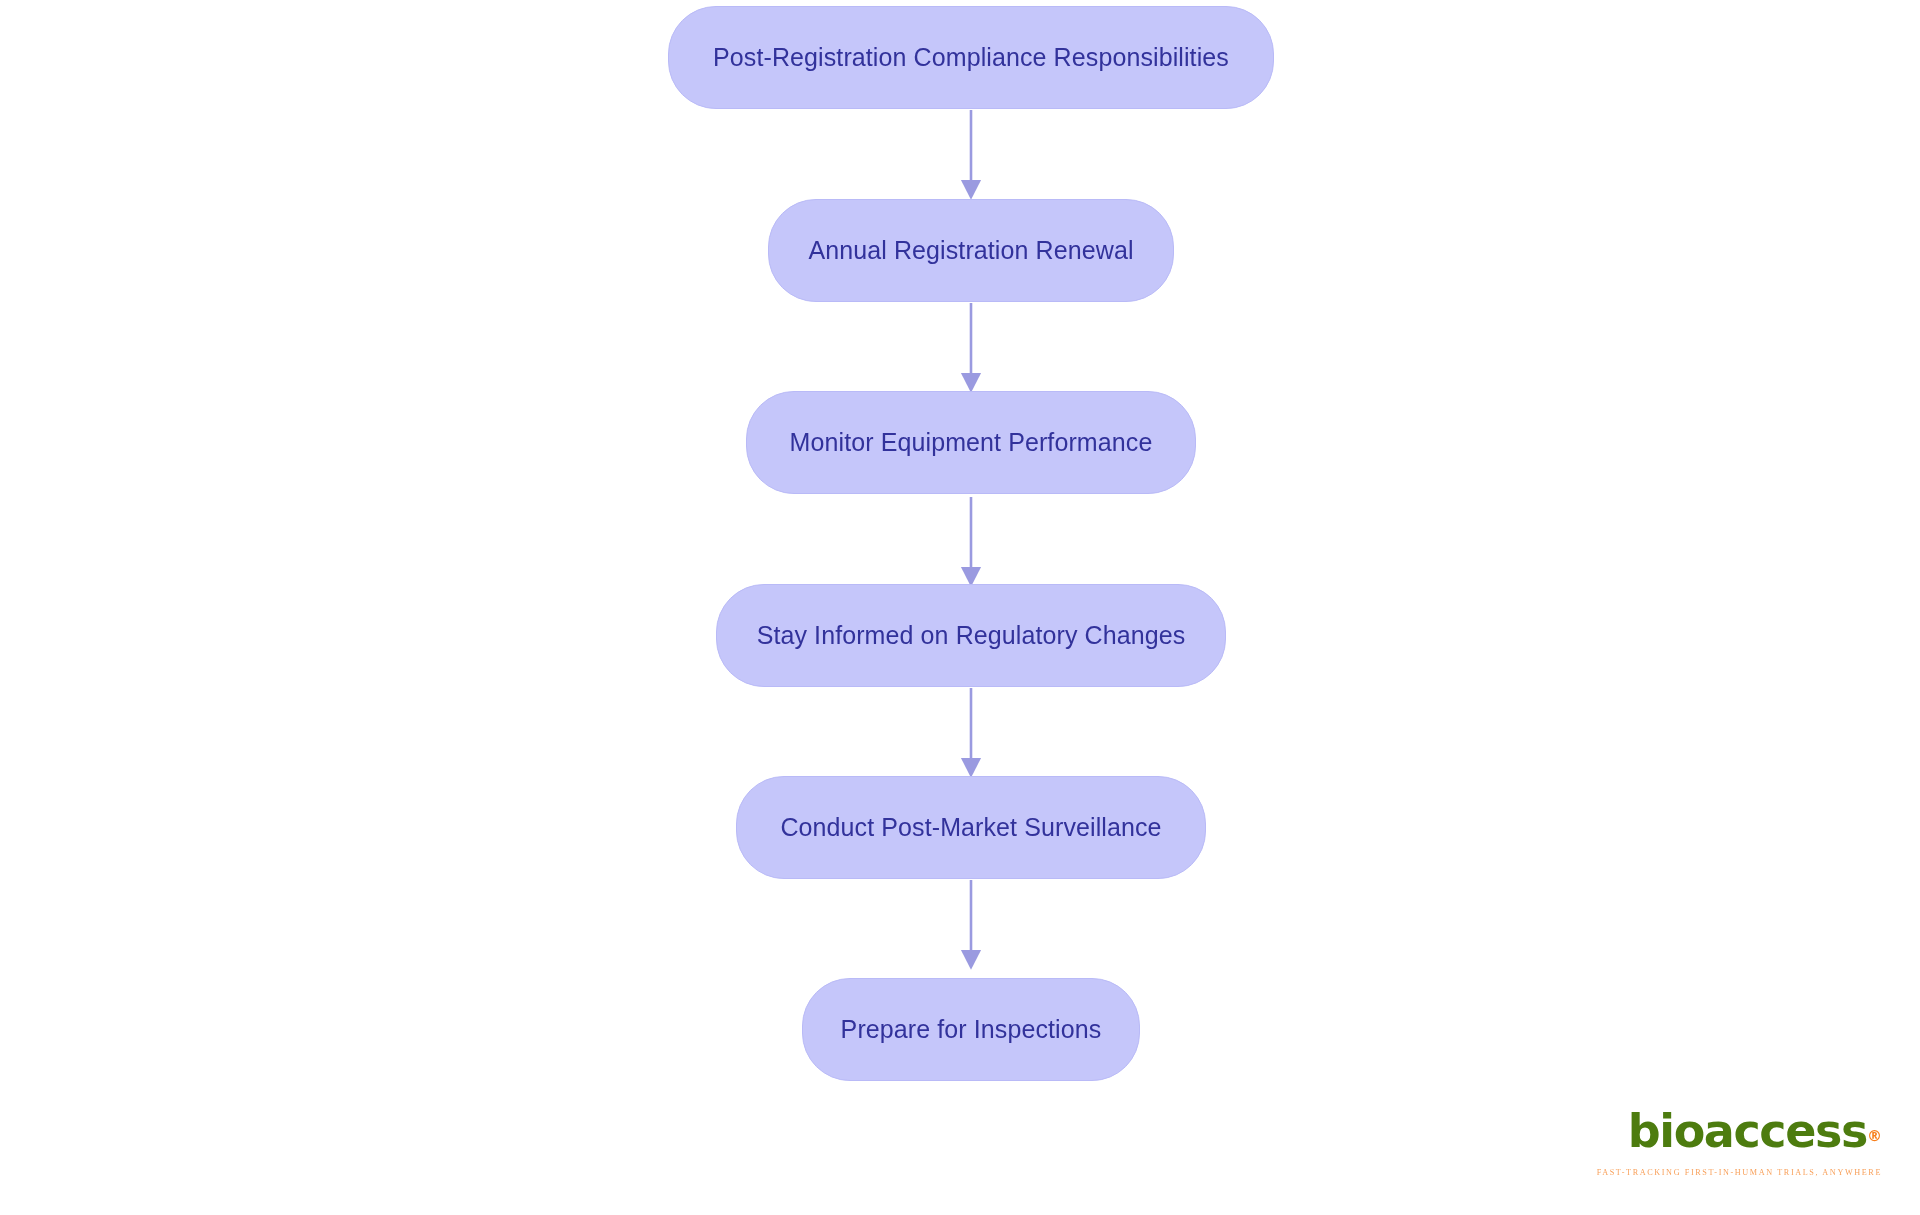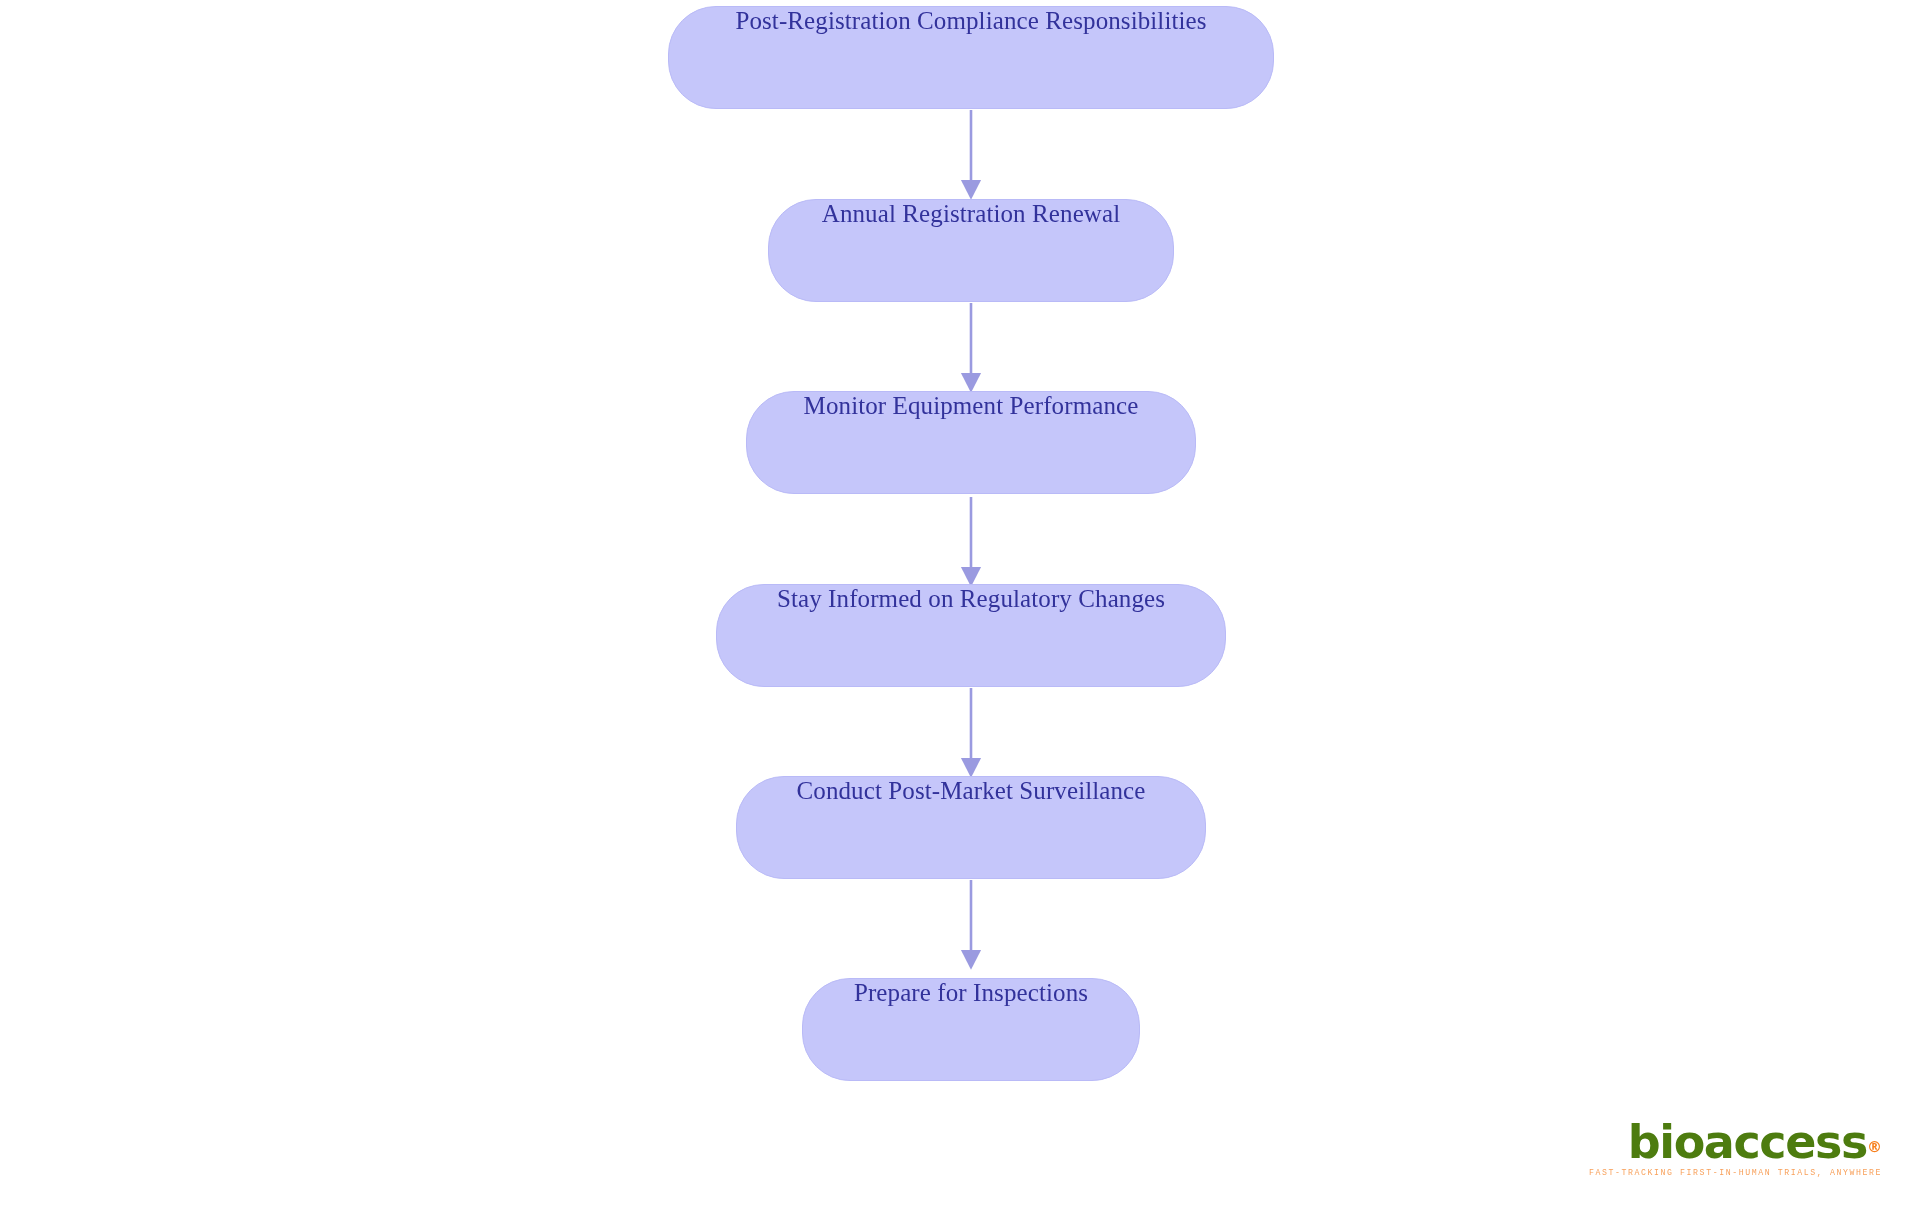--- a/index.html
+++ b/index.html
@@ -21,24 +21,25 @@
     width: 1920px;
     height: 1215px;
   }
   .node {
     position: absolute;
     box-sizing: border-box;
     background: #c5c6fa;
     border: 1px solid #b9baf7;
     border-radius: 48px;
     display: flex;
+    align-items: center;
     justify-content: center;
     color: #32329b;
     font-size: 25px;
-    font-family: Liberation Serif, serif;
+    font-family: Liberation Sans, sans-serif;
     letter-spacing: 0.1px;
     white-space: nowrap;
     text-align: center;
   }
   .connector-layer {
     position: absolute;
     left: 0;
     top: 0;
     width: 1920px;
     height: 1215px;
@@ -61,25 +62,25 @@
     display: inline-block;
   }
   #brand .brand-reg {
     font-family: "DejaVu Sans", sans-serif;
     font-size: 15px;
     color: #f77f1c;
     vertical-align: super;
     font-weight: bold;
   }
   #brand .brand-tag {
-    font-family: Liberation Mono, monospace;
+    font-family: Liberation Serif, serif;
     font-size: 8.2px;
     color: #f8a05a;
     letter-spacing: 1.6px;
-    margin-top: 3px;
+    margin-top: 14px;
     white-space: nowrap;
   }
 </style>
 </head>
 <body>
 
 <div id="flow-canvas">
 
   <svg class="connector-layer" viewBox="0 0 1920 1215" width="1920" height="1215" xmlns="http://www.w3.org/2000/svg">
     <defs>

